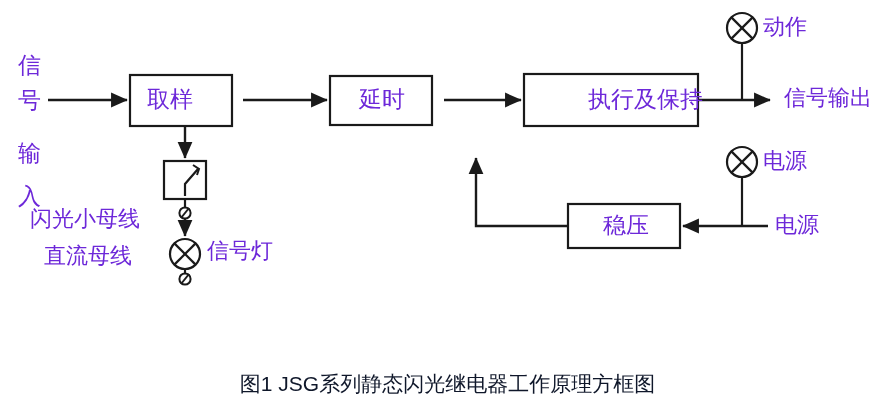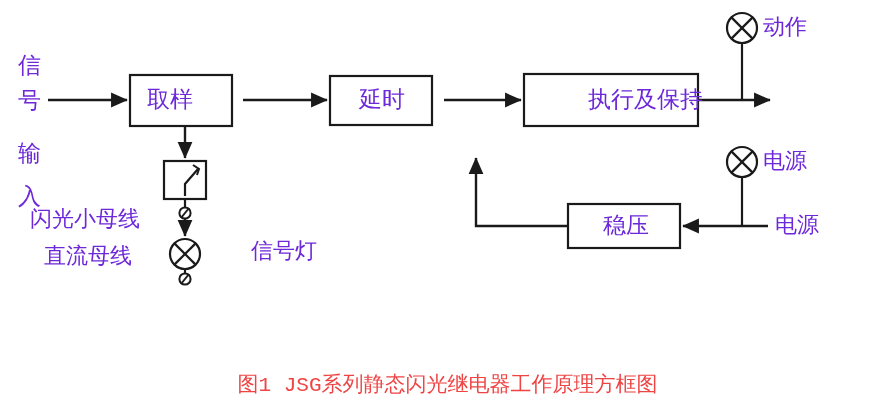--- a/index.html
+++ b/index.html
@@ -40,22 +40,22 @@
   .vtext {
     font-size: 23px;
   }
   .caption {
     position: absolute;
     left: 0;
     top: 370px;
     width: 895px;
     text-align: center;
     font-size: 21px;
-    color: #ef4444;
-    font-family: Liberation Mono, monospace;
+    color: #0f172a;
+    font-family: Liberation Sans, sans-serif;
   }
 </style>
 </head>
 <body>
 
 <div id="page">
 
   <svg id="diagram-svg" viewBox="0 0 895 404">
     <defs>
       <marker id="arrowR" viewBox="0 0 10 10" refX="9.5" refY="5" markerWidth="7" markerHeight="7" orient="auto-start-reverse">
@@ -139,24 +139,25 @@
 
   <div class="lbl vtext" style="left:18px; top:54px;">信</div>
   <div class="lbl vtext" style="left:18px; top:89px;">号</div>
   <div class="lbl vtext" style="left:18px; top:142px;">输</div>
   <div class="lbl vtext" style="left:18px; top:185px;">入</div>
 
   <div class="lbl sidetext" style="left:30px; top:208px;">闪光小母线</div>
 
   <div class="lbl sidetext" style="left:44px; top:245px;">直流母线</div>
 
-  <div class="lbl sidetext" style="left:207px; top:240px;margin-left:44px;">信号灯</div>
+  <div class="lbl sidetext" style="left:207px; top:240px;">信号灯</div>
 
   <div class="lbl sidetext" style="left:763px; top:16px;">动作</div>
 
+  <div class="lbl sidetext" style="left:784px; top:87px;">信号输出</div>
 
   <div class="lbl sidetext" style="left:763px; top:150px;">电源</div>
 
   <div class="lbl sidetext" style="left:775px; top:214px;">电源</div>
 
   <div class="caption">图1  JSG系列静态闪光继电器工作原理方框图</div>
 
 </div>
 
 </body></html>

